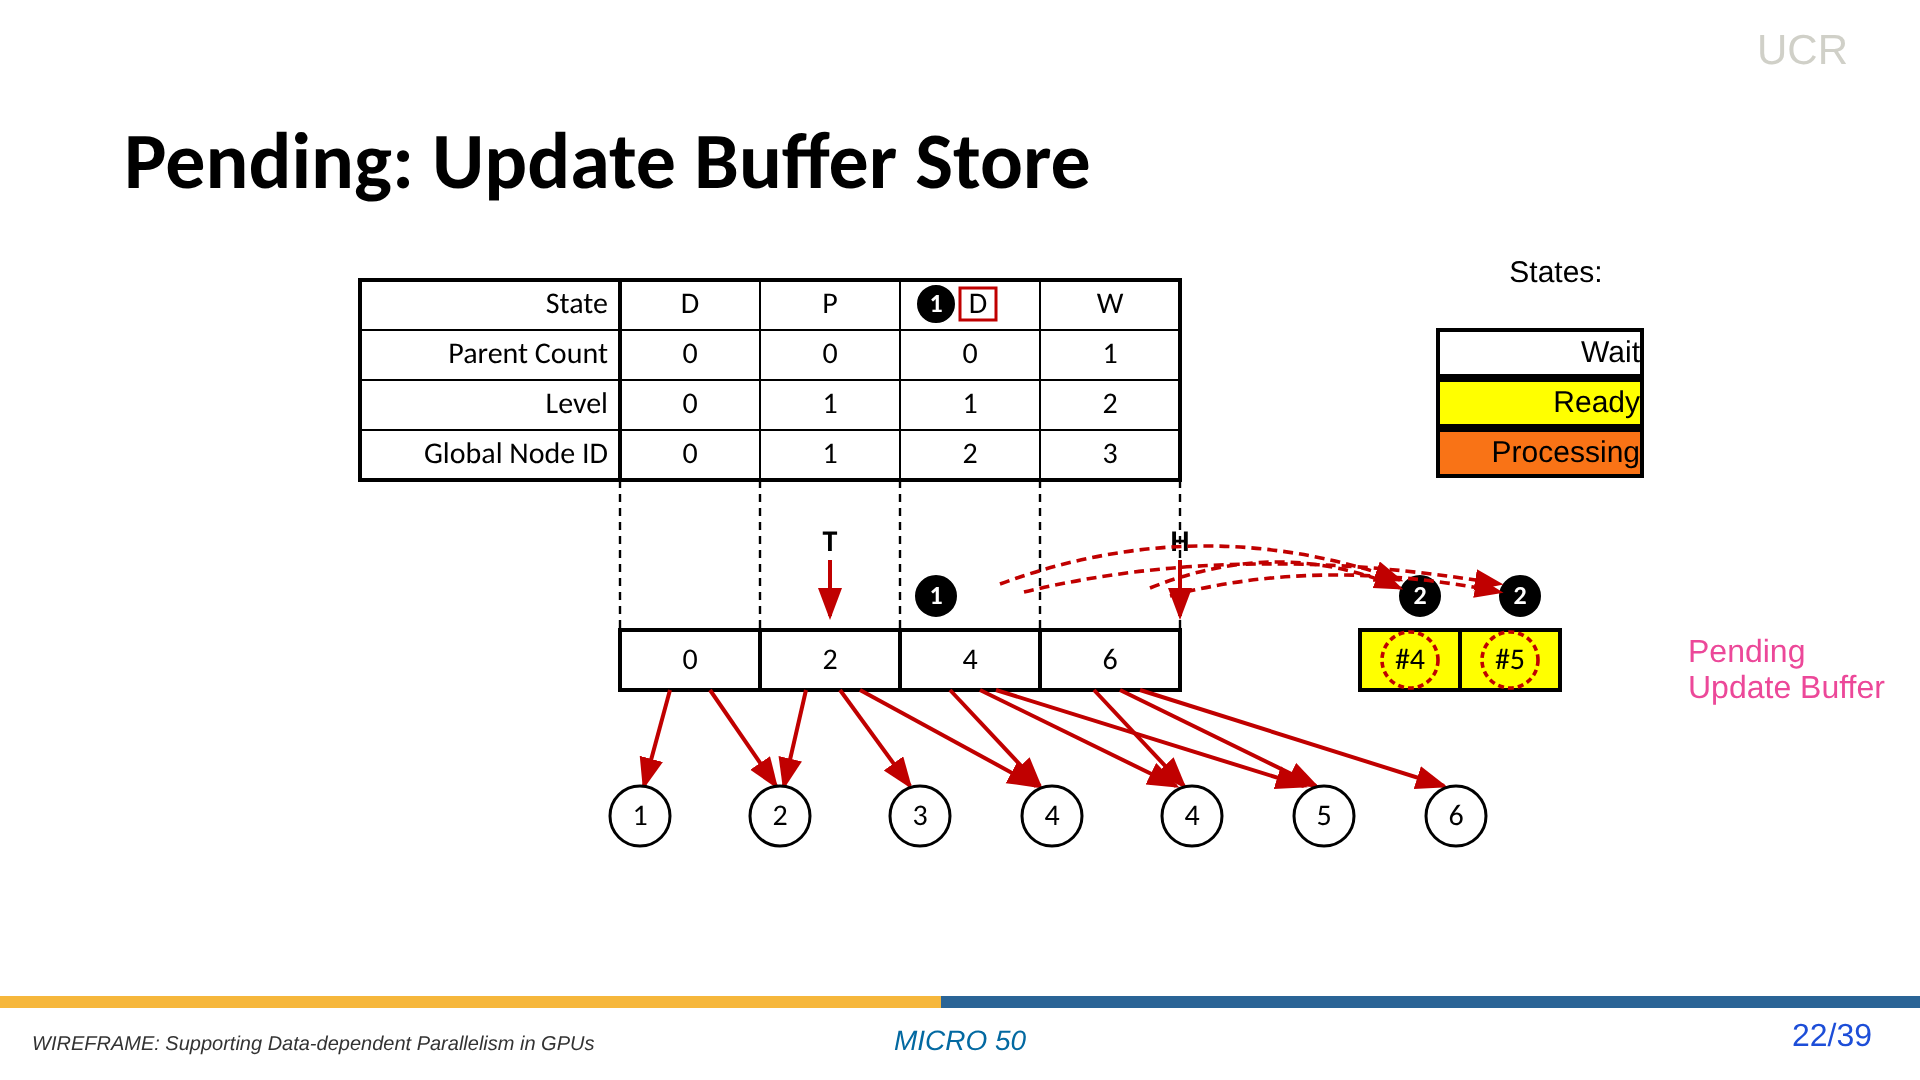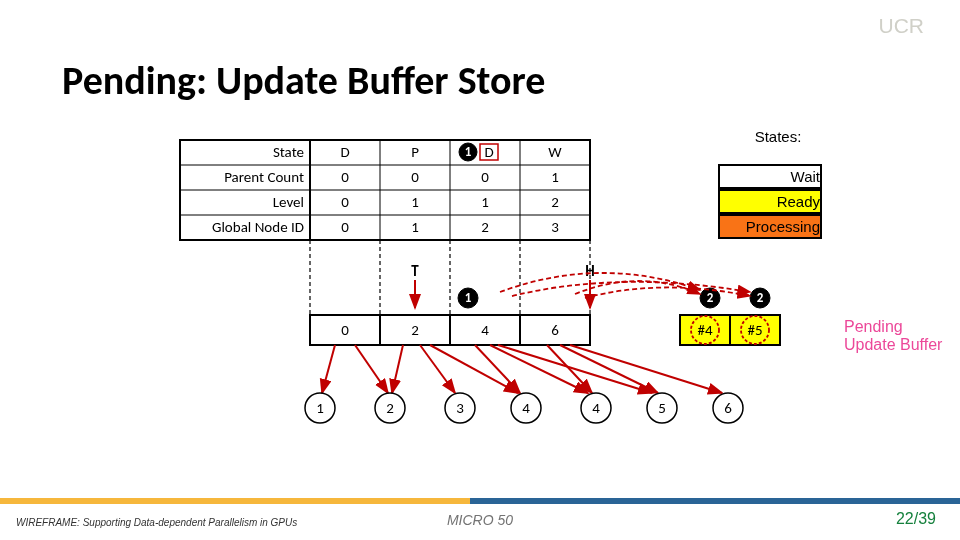--- a/index.html
+++ b/index.html
@@ -28,25 +28,25 @@
     position: absolute; left: 0; right: 0; bottom: 36px;
     height: 6px;
     background: linear-gradient(to right, #f6b73c 0%, #f6b73c 49%, #2a6496 49%, #2a6496 100%);
   }
   .footer-left {
     position: absolute; left: 16px; bottom: 12px;
     font-style: italic; font-size: 10px; color: #333;
   }
   .footer-mid {
     position: absolute; left: 50%; transform: translateX(-50%);
-    bottom: 12px; font-style: italic; font-size: 14px; color: #737373;
+    bottom: 12px; font-style: italic; font-size: 14px; color: #0369a1;
   }
   .footer-right {
     position: absolute; right: 24px; bottom: 12px;
-    font-size: 16px; color: #15803d;
+    font-size: 16px; color: #1d4ed8;
   }
   .pending-label {
     position: absolute; left: 830px; top: 318px; width: 100px;
     font-size: 16px; line-height: 1.15; color: #ec4899; margin-left: 14px;
   }
   .states-legend {
     position: absolute; left: 718px; top: 128px;
     font-size: 15px;
   }
   .states-title { font-size: 15px; margin-bottom: 19px; text-align: center; width: 120px;}

